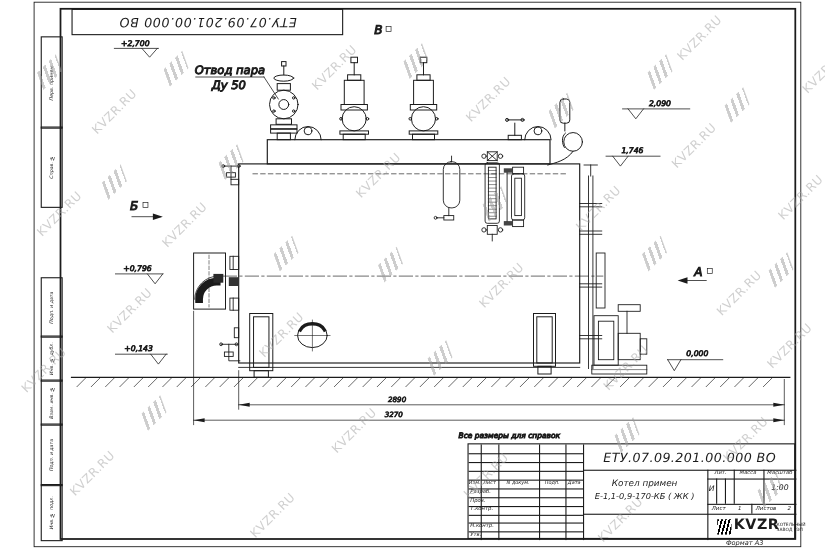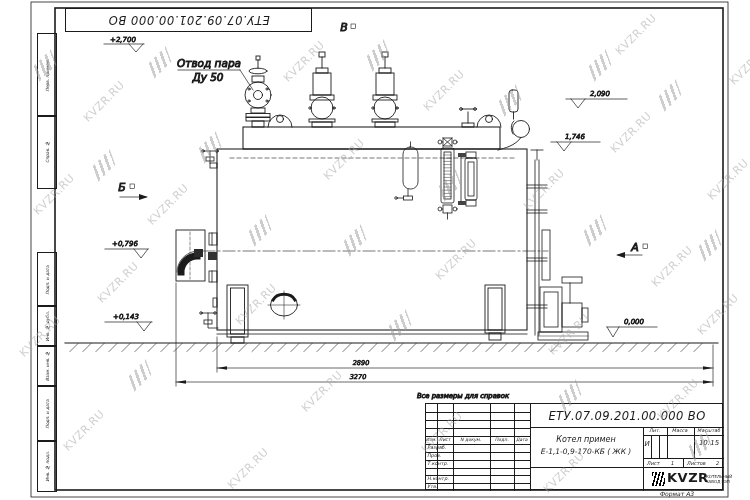--- a/index.html
+++ b/index.html
@@ -409,21 +409,21 @@
     <span class="tbt" style="left:1.5px;top:57px;font-size:4.8px">Т.контр.</span>
     <span class="tbt" style="left:1.5px;top:72px;font-size:4.8px">Н.контр.</span>
     <span class="tbt" style="left:1.5px;top:80px;font-size:4.8px">Утв.</span>
     <span class="tbt c" style="left:201px;top:5px;font-size:11.5px;letter-spacing:.4px">ЕТУ.07.09.201.00.000  ВО</span>
     <span class="tbt c" style="left:160px;top:31px;font-size:8px">Котел примен</span>
     <span class="tbt c" style="left:160px;top:43px;font-size:7.5px">Е-1,1-0,9-170-КБ ( ЖК )</span>
     <span class="tbt c" style="left:229px;top:24px;font-size:4.8px">Лит.</span>
     <span class="tbt c" style="left:254px;top:24px;font-size:4.8px">Масса</span>
     <span class="tbt c" style="left:283px;top:24px;font-size:4.8px">Масштаб</span>
     <span class="tbt c" style="left:221px;top:36px;font-size:7px">И</span>
-    <span class="tbt c" style="left:283px;top:35px;font-size:7px">10:15</span>
+    <span class="tbt c" style="left:283px;top:35px;font-size:7px">1:00</span>
     <span class="tbt" style="left:221px;top:55.5px;font-size:5px">Лист</span>
     <span class="tbt" style="left:245px;top:55.5px;font-size:5px">1</span>
     <span class="tbt" style="left:261px;top:55.5px;font-size:5px">Листов</span>
     <span class="tbt" style="left:290px;top:55.5px;font-size:5px">2</span>
     <div class="coil" style="left:226px;top:68px"></div>
     <span class="tbt" style="left:241px;top:66px;font-size:13px;font-weight:bold;font-style:normal;letter-spacing:.5px">KVZR</span>
     <span class="tbt" style="left:280px;top:70px;font-size:4px;font-style:normal">КОТЕЛЬНЫЙ</span>
     <span class="tbt" style="left:280px;top:75px;font-size:4px;font-style:normal">ЗАВОД РЭП</span>
   </div>
 

